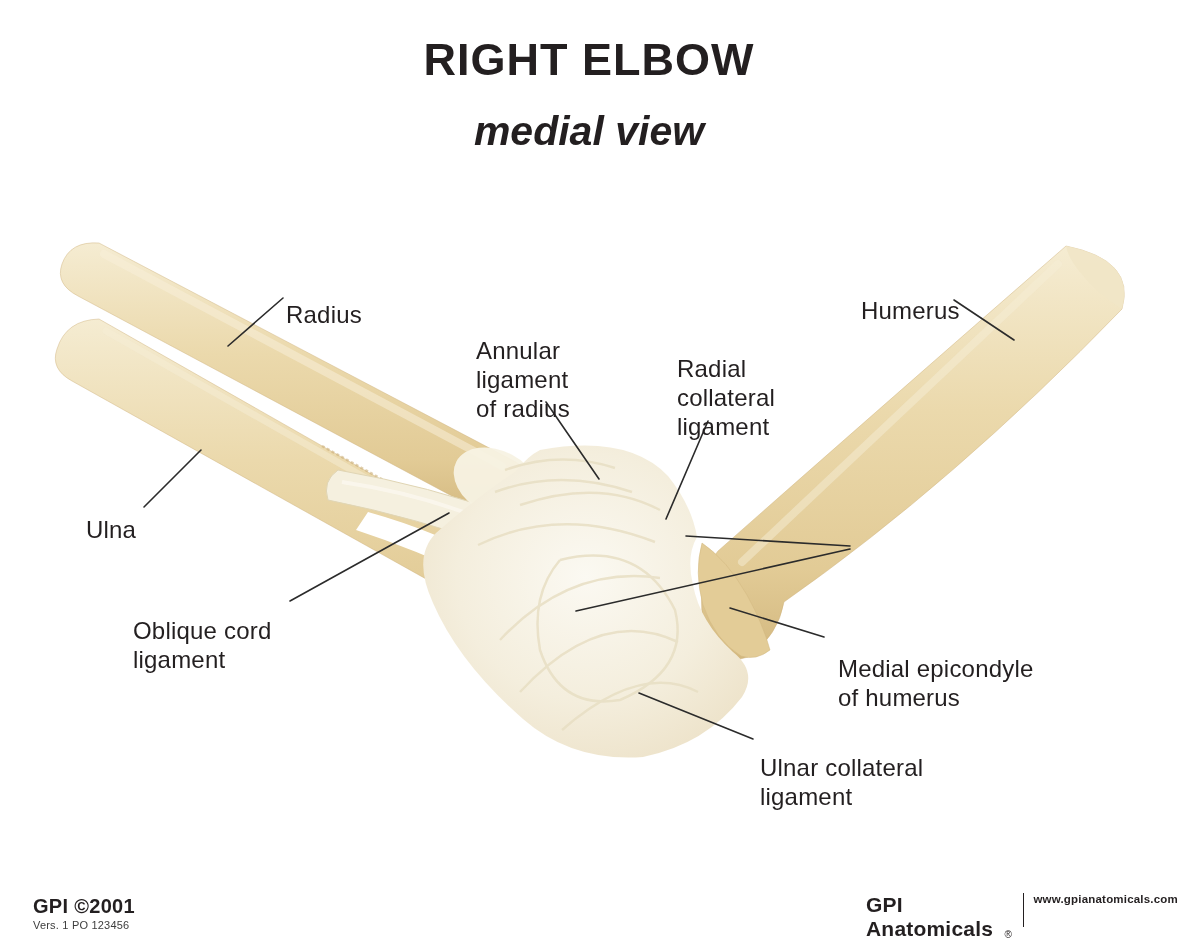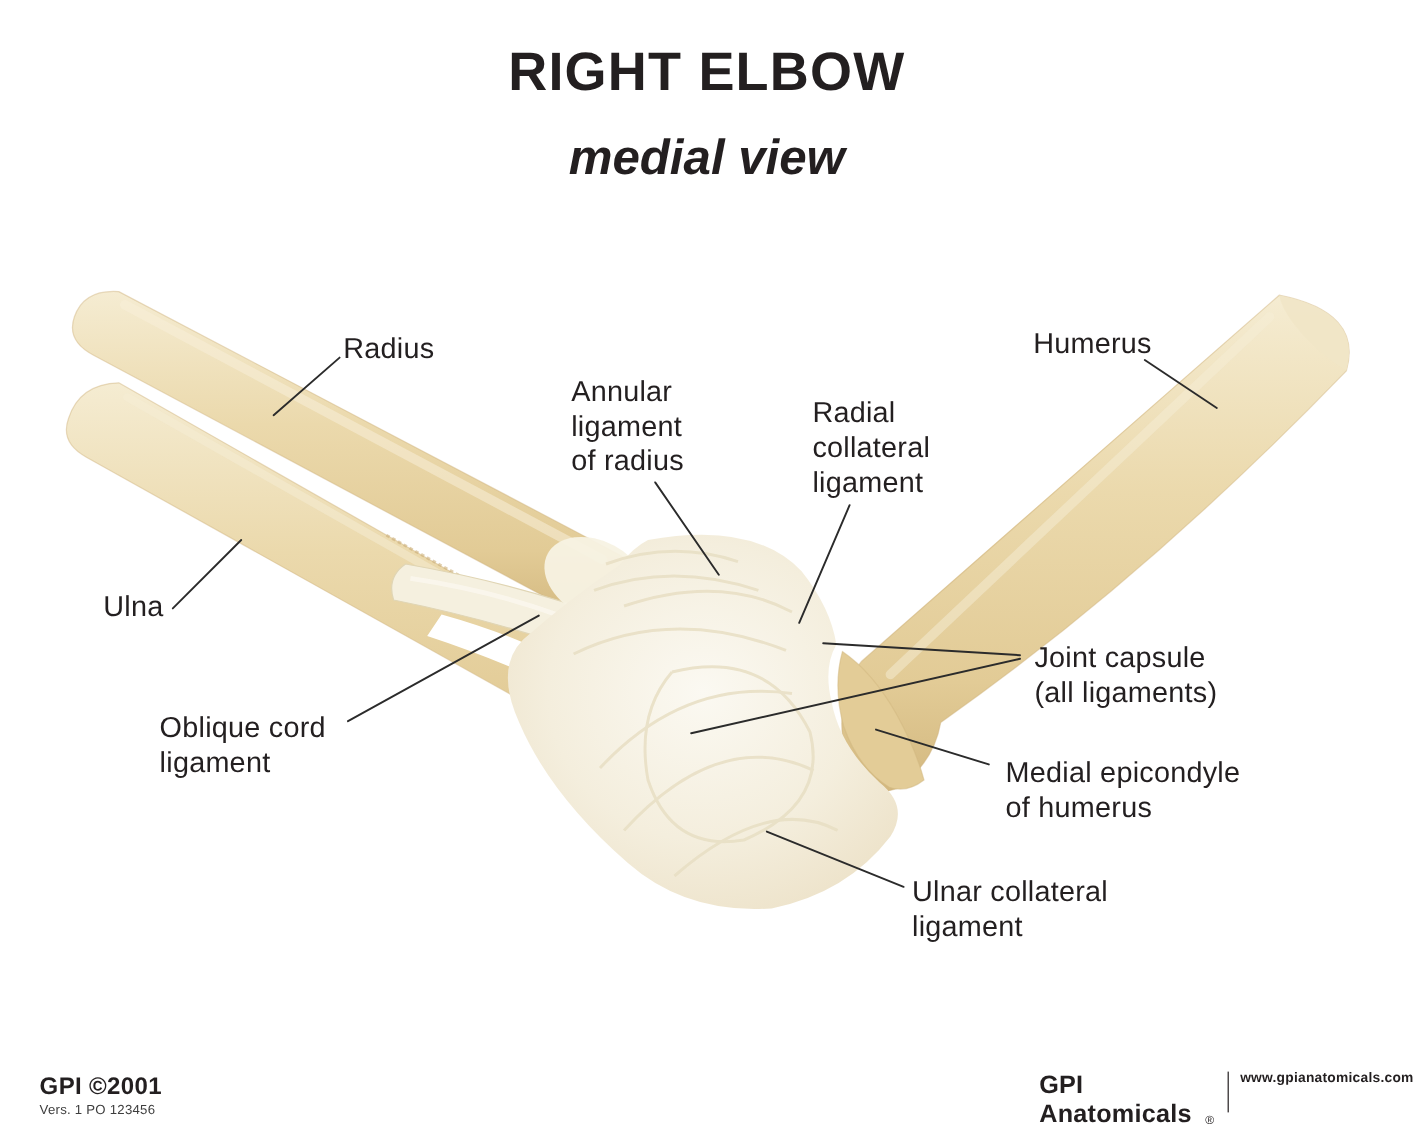--- a/index.html
+++ b/index.html
@@ -11,21 +11,21 @@
     position:absolute;top:34px;left:0;width:100%;text-align:center;
     font-size:45px;font-weight:700;letter-spacing:1px;color:#231f20;
   }
   .title-sub{
     position:absolute;top:108px;left:0;width:100%;text-align:center;
     font-size:41px;font-style:italic;font-weight:700;color:#231f20;
   }
   .fig-svg{position:absolute;left:0;top:0;width:1178px;height:951px;}
   .label{
     position:absolute;font-size:24px;line-height:29px;letter-spacing:.2px;
-    color:#231f20;white-space:pre-line;
+    color:#231f20;white-space:pre-line;margin-top:24px;
   }
   .footer-left{position:absolute;left:33px;top:884px;margin-top:11px;}
   .footer-left .pub{font-size:20px;font-weight:700;letter-spacing:.3px;}
   .footer-left .ver{font-size:11px;color:#3d3d3d;margin-top:1px;letter-spacing:.2px;}
   .footer-right{
     position:absolute;left:866px;top:893px;display:flex;align-items:flex-start;
   }
   .footer-right .brand{font-size:21px;font-weight:700;letter-spacing:.2px;}
   .footer-right .reg{font-size:10px;align-self:flex-end;margin:0 0 1px 2px;}
   .footer-right .divider{width:2px;height:34px;background:#231f20;margin:0 9px 0 11px;}
@@ -113,22 +113,20 @@
 
   <div class="label" style="left:286px;top:276px;">Radius</div>
   <div class="label" style="left:476px;top:312px;">Annular
 ligament
 of radius</div>
   <div class="label" style="left:677px;top:330px;">Radial
 collateral
 ligament</div>
   <div class="label" style="left:861px;top:272px;">Humerus</div>
   <div class="label" style="left:86px;top:491px;">Ulna</div>
-  <div class="label" style="left:862px;top:534px;">Joint capsule
-(all ligaments)</div>
   <div class="label" style="left:133px;top:592px;">Oblique cord
 ligament</div>
   <div class="label" style="left:838px;top:630px;">Medial epicondyle
 of humerus</div>
   <div class="label" style="left:760px;top:729px;">Ulnar collateral
 ligament</div>
 
   <div class="footer-left">
     <div class="pub">GPI ©2001</div>
     <div class="ver">Vers. 1 PO 123456</div>

